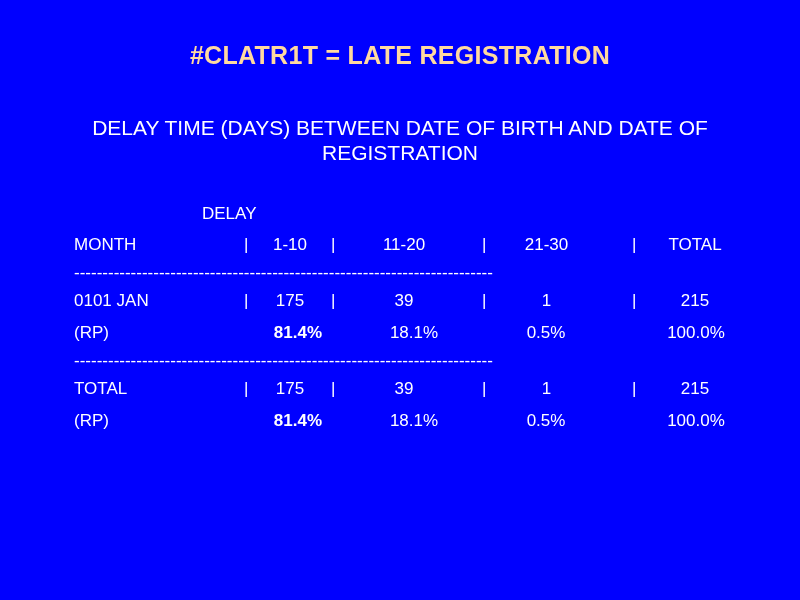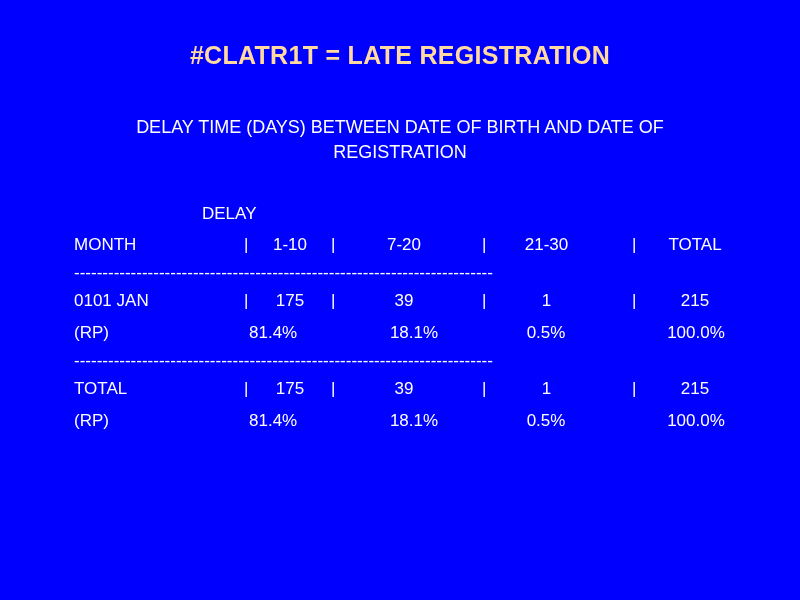--- a/index.html
+++ b/index.html
@@ -36,21 +36,21 @@
     white-space: pre;
   }
 
   
   .subtitle {
     position: absolute;
     left: 62px;
     top: 115px;
     width: 676px;
     text-align: center;
-    font-size: 18px;
+    font-size: 21px;
     line-height: 25px;
     color: #FFFFFF;
   }
   .subtitle .line {
     display: block;
   }
 
   
   .report {
     position: absolute;
@@ -79,21 +79,21 @@
   .p1  { left: 170px; }
   .p2  { left: 257px; }
   .p3  { left: 408px; }
   .p4  { left: 558px; }
 
   .v1  { left: 186px; width: 60px; text-align: center; }
   .v2  { left: 280px; width: 100px; text-align: center; }
   .v3  { left: 425px; width: 95px; text-align: center; }
   .v4  { left: 576px; width: 90px; text-align: center; }
 
-  .q1  { left: 175px; width: 80px; text-align: left; }
+  .q1  { left: 168px; width: 80px; text-align: right; font-weight: bold; }
   .q2  { left: 288px; width: 104px; text-align: center; }
   .q3  { left: 414px; width: 116px; text-align: center; }
   .q4  { left: 564px; width: 116px; text-align: center; }
 
   
   .sep {
     position: relative;
     height: 24px;
     font-size: 17px;
     letter-spacing: 0px;
@@ -138,21 +138,21 @@
 
     <div class="rrow tight">
       <span class="cell c-delay">DELAY</span>
     </div>
 
     <div class="rrow">
       <span class="cell c-label">MONTH</span>
       <span class="cell p1">|</span>
       <span class="cell v1">1-10</span>
       <span class="cell p2">|</span>
-      <span class="cell v2">7-20</span>
+      <span class="cell v2">11-20</span>
       <span class="cell p3">|</span>
       <span class="cell v3">21-30</span>
       <span class="cell p4">|</span>
       <span class="cell v4">TOTAL</span>
     </div>
 
     <div class="sep">
       <span>--------------------------------------------------------------------------</span>
     </div>
 

